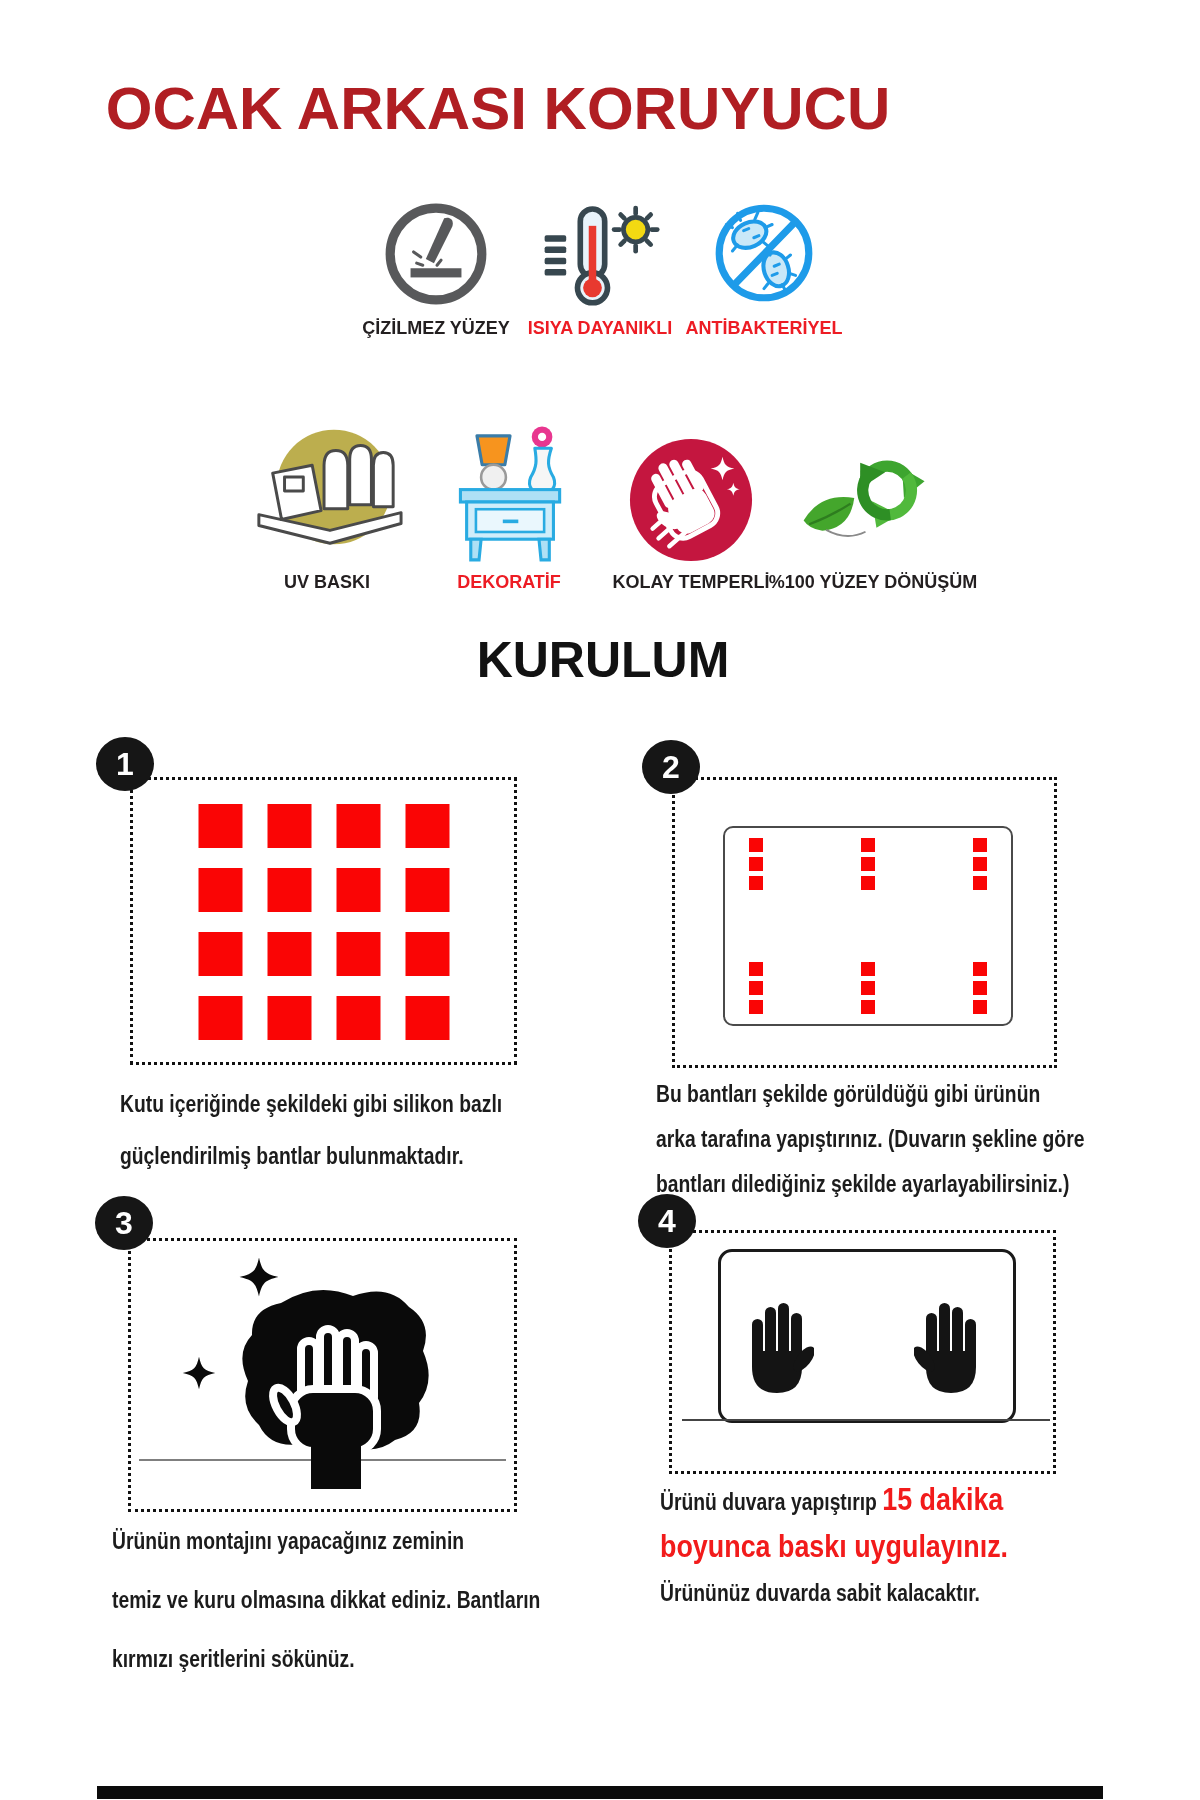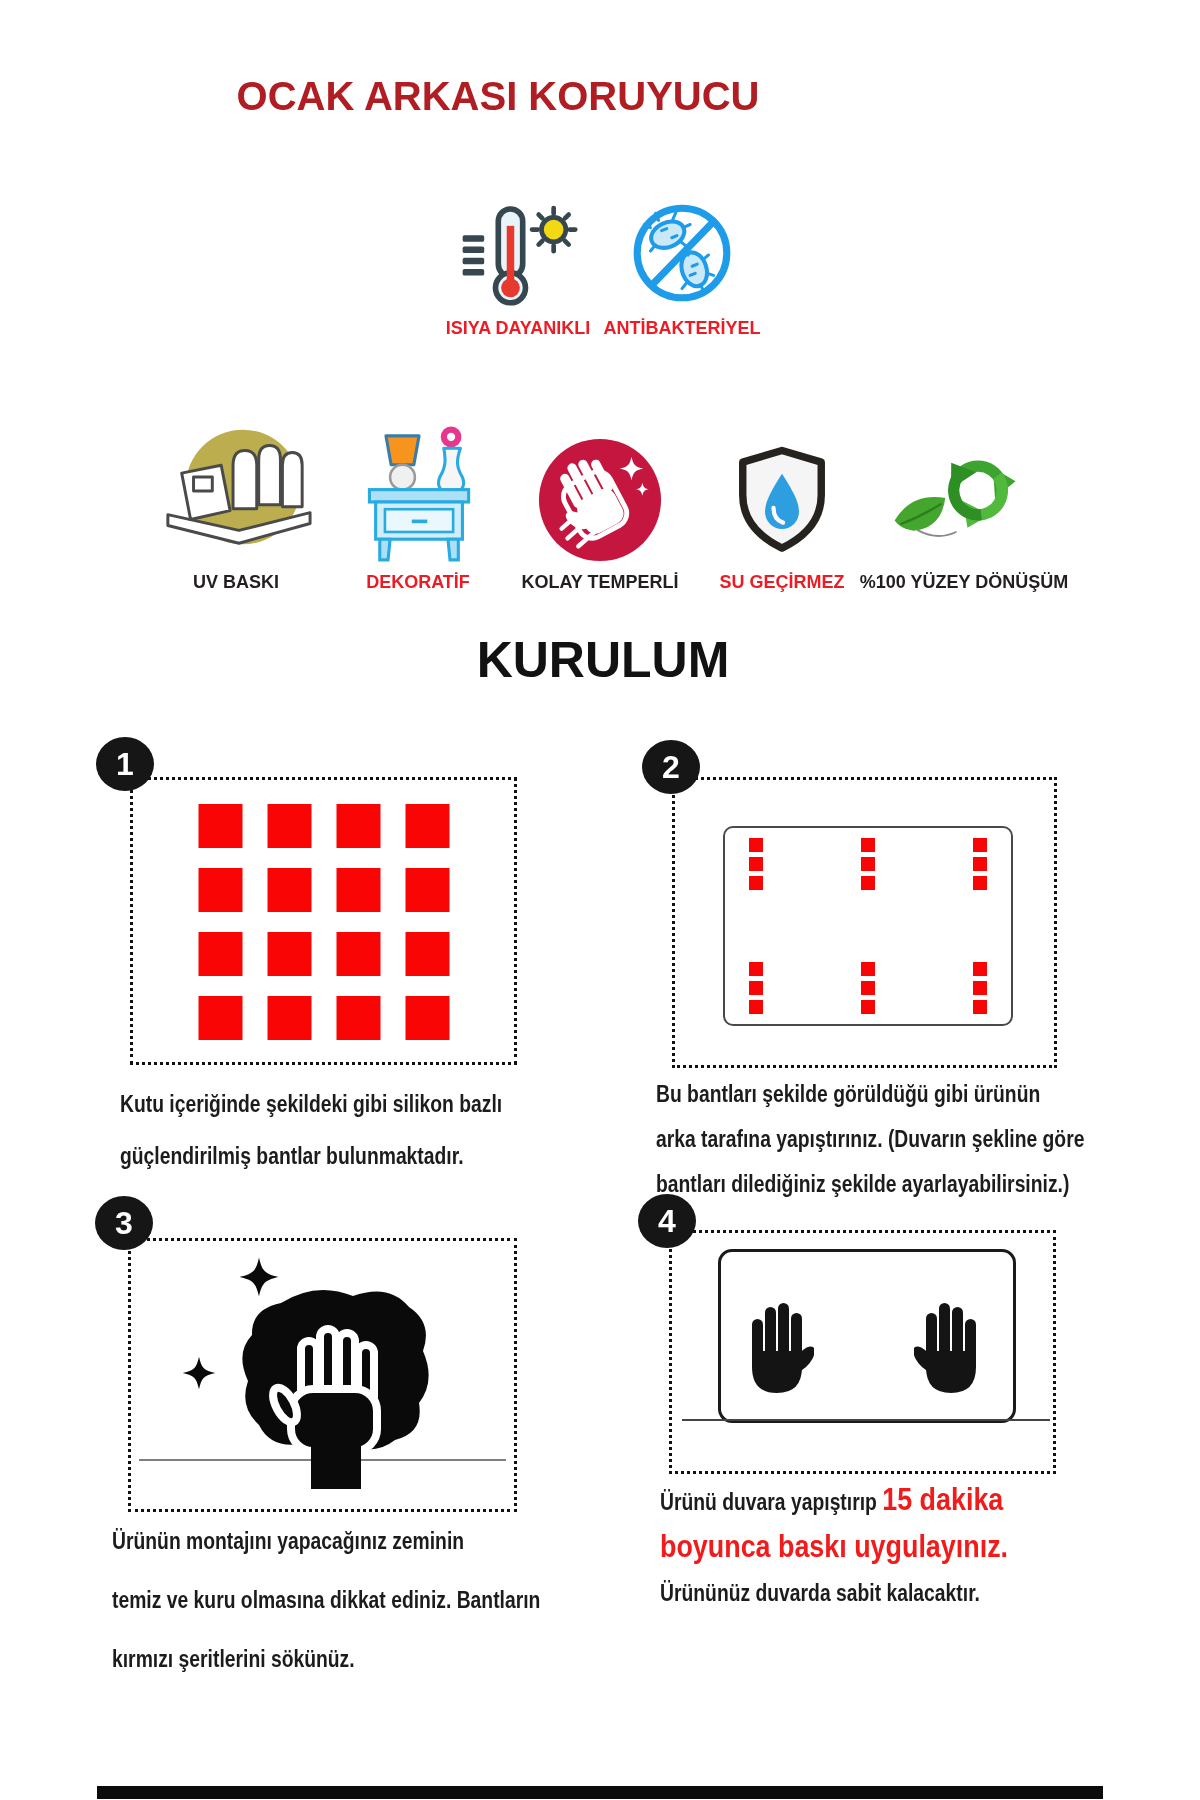--- a/index.html
+++ b/index.html
@@ -1,19 +1,19 @@
 <!DOCTYPE html>
 <html><head>
 <meta charset="utf-8">
 <style>
   html,body{margin:0;padding:0;background:#fff;}
   .page{position:relative;width:1200px;height:1800px;background:#fff;overflow:hidden;
         font-family:"Liberation Sans",sans-serif;}
   .title{position:absolute;top:74px;left:0;width:996px;margin:0;text-align:center;
-         font-size:40px;font-weight:700;color:#B01E23;letter-spacing:0px;}
+         font-size:60px;font-weight:700;color:#B01E23;letter-spacing:0px;}
   .section-title{position:absolute;top:628px;left:0;width:1200px;margin:3px;text-align:center;
          font-size:50px;font-weight:700;color:#121212;}
   .feature-row{position:absolute;left:0;width:1200px;display:flex;justify-content:center;}
   .row1{top:182px;}
   .row2{top:378px;justify-content:center;}
   .feature{display:flex;flex-direction:column;align-items:center;}
   .row1 .feature{width:164px;}
   .row2 .feature{width:182px;}
   .icon-box{display:flex;align-items:flex-end;justify-content:center;}
   .row1 .icon-box{height:128px;}
@@ -44,20 +44,35 @@
 </style>
 </head>
 <body>
 
 <div class="page">
 
   <h1 class="title">OCAK ARKASI KORUYUCU</h1>
 
   <div class="feature-row row1">
 
+    <div class="feature">
+      <div class="icon-box">
+        <svg width="112" height="112" viewBox="0 0 110 110">
+          <circle cx="55" cy="55" r="45" fill="none" stroke="#58595B" stroke-width="9"></circle>
+          <rect x="30" y="69" width="50" height="9" fill="#58595B"></rect>
+          <path d="M63 20 C69 18 73 22 71 28 L53 64 L45 60 Z" fill="#58595B"></path>
+          <g stroke="#58595B" stroke-width="3" stroke-linecap="round">
+            <line x1="40" y1="58" x2="33" y2="53"></line>
+            <line x1="42" y1="66" x2="36" y2="64"></line>
+            <line x1="56" y1="66" x2="60" y2="61"></line>
+          </g>
+        </svg>
+      </div>
+      <div class="feature-label lab-dark">ÇİZİLMEZ YÜZEY</div>
+    </div>
 
     <div class="feature">
       <div class="icon-box">
         <svg width="122" height="112" viewBox="0 0 130 112">
           <g fill="#37474F">
             <rect x="6" y="36" width="23" height="7" rx="2"></rect>
             <rect x="6" y="48" width="23" height="7" rx="2"></rect>
             <rect x="6" y="60" width="23" height="7" rx="2"></rect>
             <rect x="6" y="72" width="23" height="7" rx="2"></rect>
           </g>
@@ -174,30 +189,20 @@
             <line x1="32" y1="104" x2="50" y2="88"></line>
             <line x1="43" y1="112" x2="59" y2="98"></line>
           </g>
           <path d="M0 -12 C1.8 -3.6 3.6 -1.8 12 0 C3.6 1.8 1.8 3.6 0 12 C-1.8 3.6 -3.6 1.8 -12 0 C-3.6 -1.8 -1.8 -3.6 0 -12 Z" fill="#fff" transform="translate(97,33)"></path>
           <path d="M0 -12 C1.8 -3.6 3.6 -1.8 12 0 C3.6 1.8 1.8 3.6 0 12 C-1.8 3.6 -3.6 1.8 -12 0 C-3.6 -1.8 -1.8 -3.6 0 -12 Z" fill="#fff" transform="translate(108,54) scale(0.55)"></path>
         </svg>
       </div>
       <div class="feature-label lab-dark">KOLAY TEMPERLİ</div>
     </div>
 
-    <div class="feature">
-      <div class="icon-box">
-        <svg width="118" height="122" viewBox="0 0 110 115">
-          <path d="M55 8 L92 19 V50 Q92 82 55 100 Q18 82 18 50 V19 Z" fill="#F5F5F5" stroke="#26221E" stroke-width="7" stroke-linejoin="round"></path>
-          <path d="M55 30 C66 47 71 57 71 66 A16 16 0 0 1 39 66 C39 57 44 47 55 30 Z" fill="#2D9FE0"></path>
-          <path d="M47 62 Q47 73 56 76" stroke="#fff" stroke-width="4" fill="none" stroke-linecap="round"></path>
-        </svg>
-      </div>
-      <div class="feature-label lab-red">SU GEÇİRMEZ</div>
-    </div>
 
     <div class="feature">
       <div class="icon-box">
         <svg width="150" height="132" viewBox="0 0 160 140">
           <g transform="translate(95,62)">
             <g>
               <path d="M-24 -10 A26 26 0 0 1 24 -10" fill="none" stroke="#3DA52F" stroke-width="12"></path>
               <polygon points="16,-24 40,-10 18,8" fill="#3DA52F"></polygon>
             </g>
             <g transform="rotate(120)">

